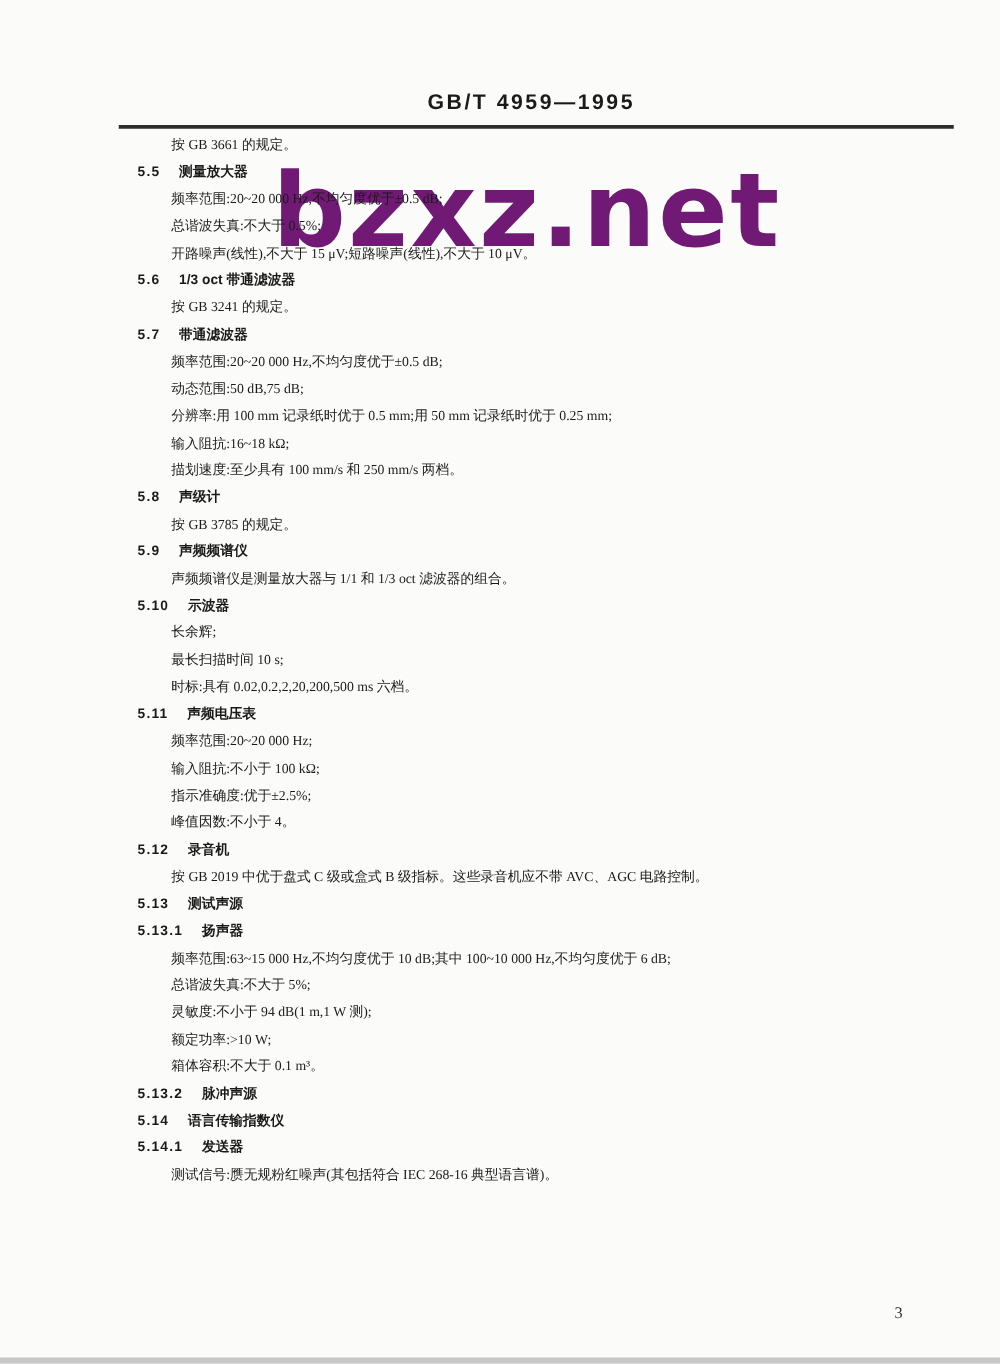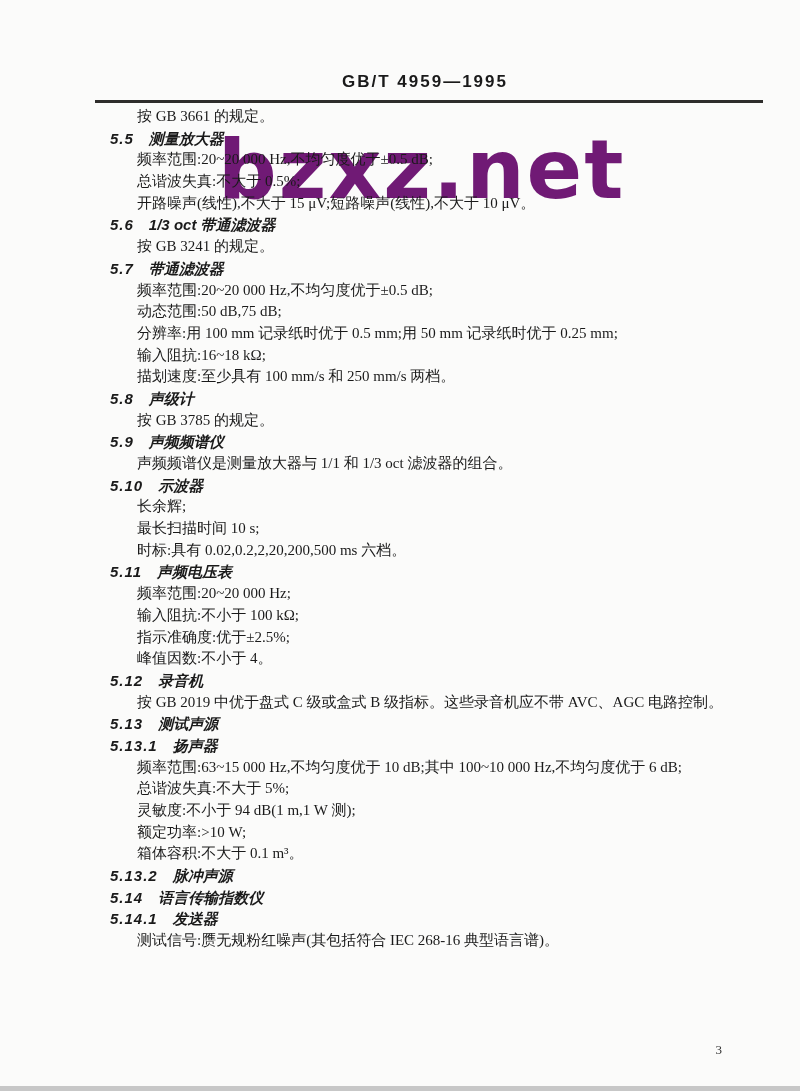--- a/index.html
+++ b/index.html
@@ -55,29 +55,28 @@
     position: absolute;
     top: 106px;
     left: 110px;
     right: 30px;
     z-index: 1;
   }
   .line {
     height: 21.7px;
     line-height: 21.7px;
     white-space: nowrap;
-    font-size: 15px;
+    font-size: 11px;
   }
   .line.body {
     padding-left: 27px;
   }
   .line.section {
     font-family: "Liberation Sans", "DejaVu Sans", sans-serif;
     font-weight: 600;
-    font-style: italic;
   }
   .line.section .sec-num {
     display: inline-block;
     margin-right: 15px;
     letter-spacing: 1px;
   }
   .page-number {
     position: absolute;
     right: 78px;
     top: 1042px;

